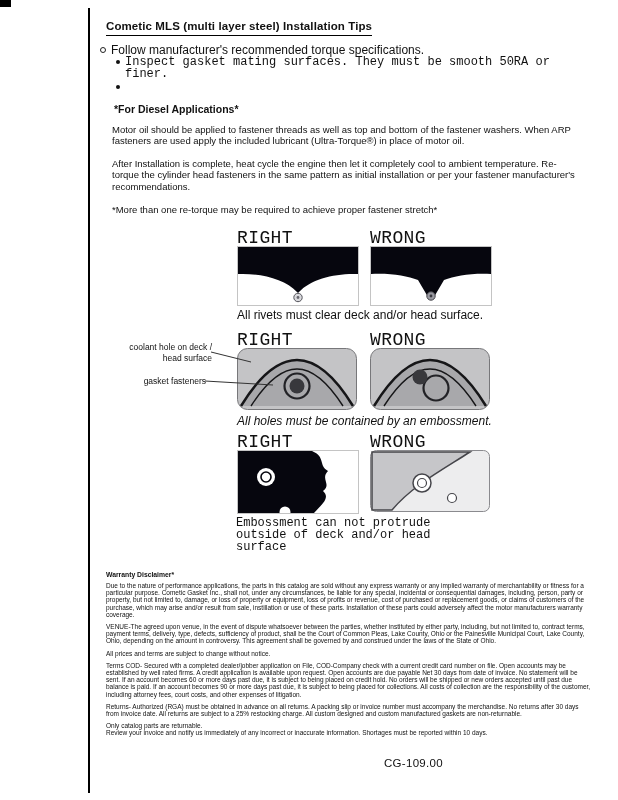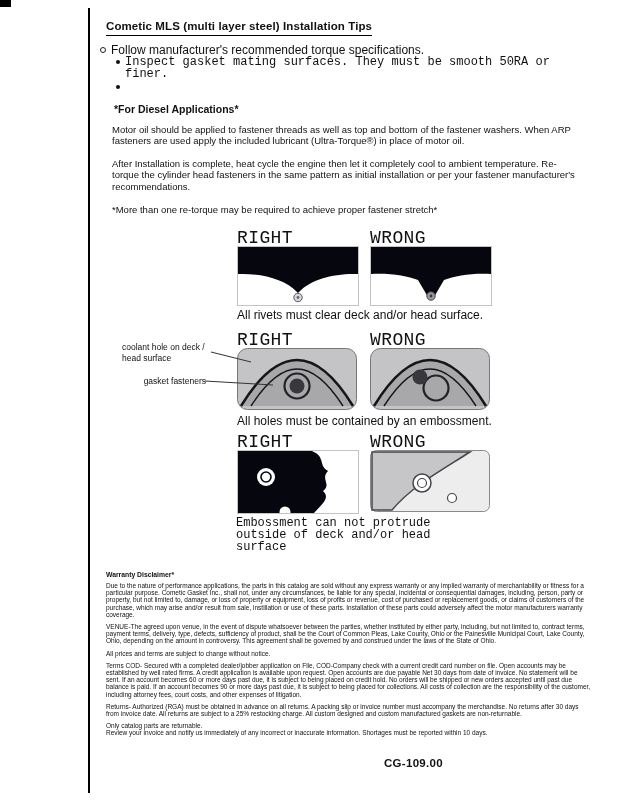--- a/index.html
+++ b/index.html
@@ -30,35 +30,35 @@
   .dg-img{position:absolute;display:block;}
   .bordered{border:1px solid #c4c4c4;}
   .dg-cap{position:absolute;font-size:12px;line-height:12px;}
   .dg-label{position:absolute;font-size:8.5px;line-height:10.5px;color:#111;}
 
   .hd-r1r{left:237px;top:228px;} .hd-r1w{left:370px;top:228px;}
   .im-r1r{left:237px;top:246px;} .im-r1w{left:370px;top:246px;}
   .cap-r1{left:237px;top:309px;}
   .hd-r2r{left:237px;top:330px;} .hd-r2w{left:370px;top:330px;}
   .im-r2r{left:237px;top:348px;} .im-r2w{left:370px;top:348px;}
-  .lb-coolant{left:122px;top:342px;width:90px;}
+  .lb-coolant{left:122px;top:342px;width:90px;text-align:right;}
   .lb-emboss{left:110px;top:376px;width:96px;text-align:right;}
   .ln-overlay{position:absolute;left:203px;top:344px;}
-  .cap-r2{left:237px;top:415px;}
+  .cap-r2{left:237px;top:415px;font-style:italic;}
   .hd-r3r{left:237px;top:432px;} .hd-r3w{left:370px;top:432px;}
   .im-r3r{left:237px;top:450px;} .im-r3w{left:370px;top:450px;}
   .cap-r3{left:236px;top:517px;width:252px;font-family:Liberation Mono, monospace;}
 
   
   .warranty{position:absolute;left:106px;top:571px;width:487px;}
   .w-head{font-size:6.8px;font-weight:bold;margin:0 0 4px 0;}
   .w-p{font-size:6.5px;line-height:7.2px;margin:0 0 5px 0;}
   .w-p.tight{margin-bottom:0;}
 
-  .footer{position:absolute;left:384px;top:757px;font-size:11.5px;letter-spacing:.3px;font-weight:bold;}
+  .footer{position:absolute;left:384px;top:757px;font-size:11.5px;letter-spacing:.3px;}
 </style>
 </head>
 <body>
 
 <div class="page">
   <div class="corner-mark"></div>
   <div class="left-rule"></div>
 
   <div class="content">
     <div class="title">Cometic MLS (multi layer steel) Installation Tips</div>

